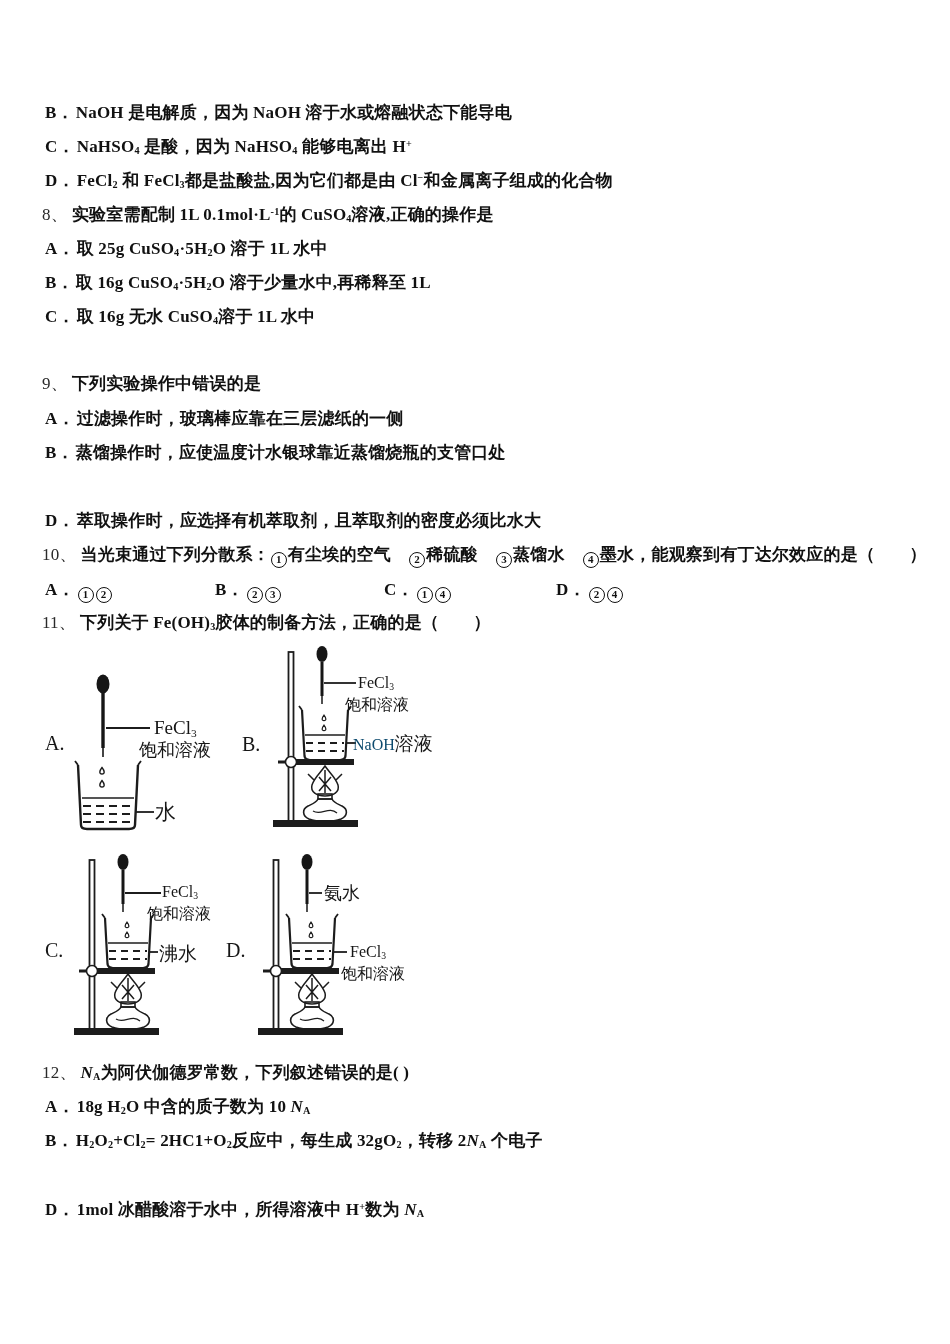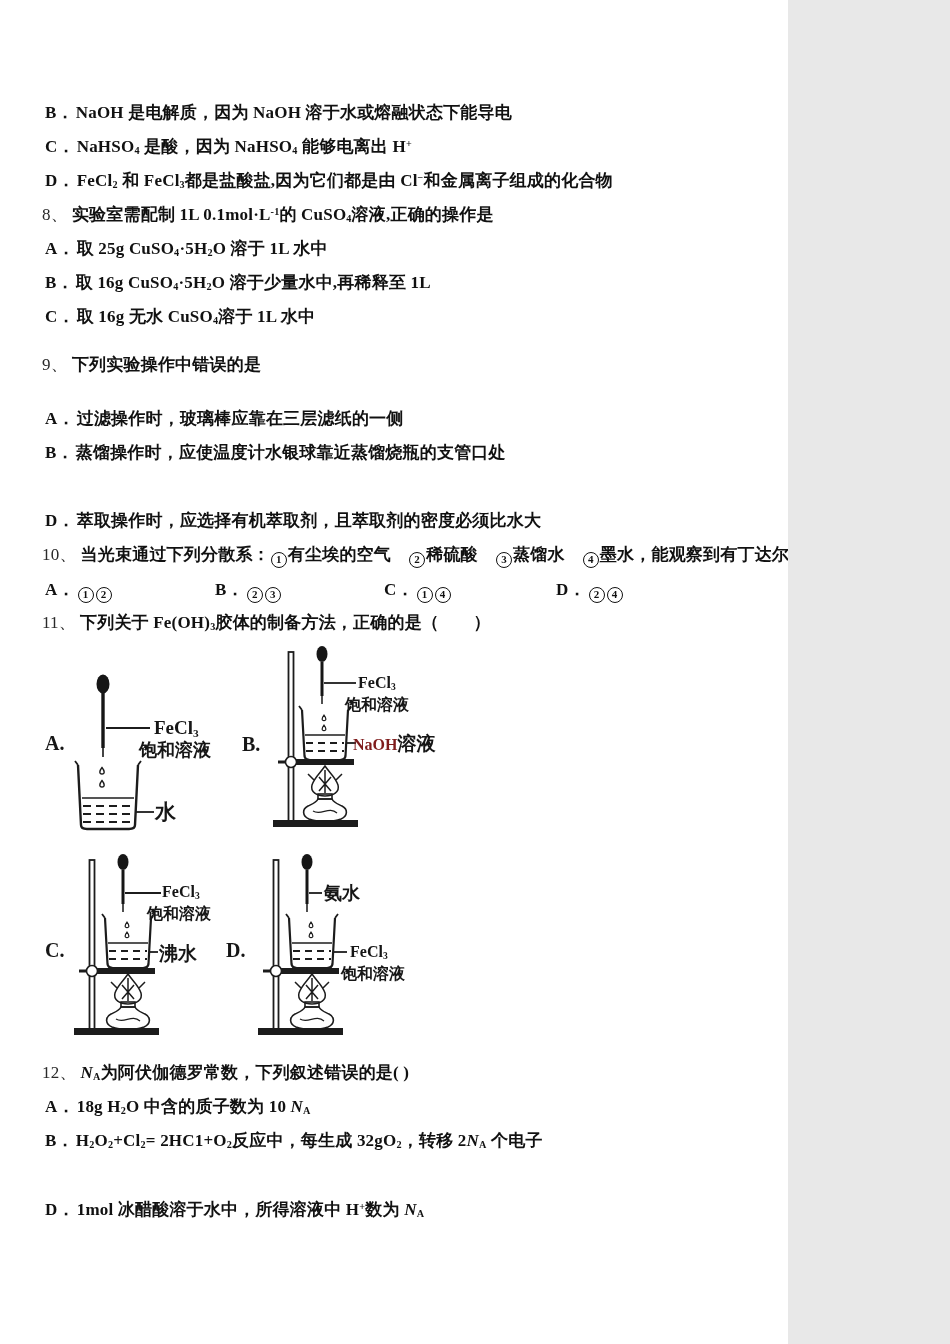--- a/index.html
+++ b/index.html
@@ -1,47 +1,47 @@
 <!DOCTYPE html>
 <html><head>
 <meta charset="utf-8">
 <style>
   html,body{margin:0;padding:0;background:#e8e8e8;}
-  .page{position:relative;width:788px;height:1344px;background:#ffffff;overflow:hidden;
+  .page{position:relative;width:950px;height:1344px;background:#ffffff;overflow:hidden;
         font-family:"Liberation Serif","DejaVu Serif",serif;color:#111;}
   .line{position:absolute;left:45px;font-size:17px;font-weight:bold;white-space:nowrap;
         letter-spacing:0.2px;line-height:24px;}
   .qnum{font-weight:normal;color:#2a2a2a;margin-right:4px;}
   .lbl{margin-right:2px;}
   sub{font-size:60%;line-height:0;vertical-align:-0.22em;}
   sup{font-size:60%;line-height:0;vertical-align:0.5em;}
   i{font-style:italic;}
   .circ{display:inline-block;box-sizing:border-box;width:16px;height:16px;border:1.4px solid #111;
         border-radius:50%;font-size:11px;line-height:12.5px;text-align:center;font-weight:bold;
         vertical-align:-2.5px;margin:0 1px;}
   .q10o{position:absolute;top:0;}
-  .dlabel{position:absolute;font-weight:bold;white-space:nowrap;color:#161616;line-height:1.15;}
-  .naoh{color:#7f1d1d;margin-top:24px;}
+  .dlabel{position:absolute;font-weight:normal;white-space:nowrap;color:#161616;line-height:1.15;}
+  .naoh{color:#0c4a6e;margin-top:24px;}
   .diagrams{position:absolute;left:40px;top:640px;width:430px;height:410px;}
 </style>
 </head>
 <body>
 
 <div class="page">
 
   <div class="line" style="top:101px"><span class="lbl">B．</span><span>NaOH 是电解质，因为 NaOH 溶于水或熔融状态下能导电</span></div>
   <div class="line" style="top:135px"><span class="lbl">C．</span><span>NaHSO<sub>4</sub> 是酸，因为 NaHSO<sub>4</sub> 能够电离出 H<sup>+</sup></span></div>
   <div class="line" style="top:169px"><span class="lbl">D．</span><span>FeCl<sub>2</sub> 和 FeCl<sub>3</sub>都是盐酸盐,因为它们都是由 Cl<sup>−</sup>和金属离子组成的化合物</span></div>
 
   <div class="line" style="top:203px;left:42px"><span class="qnum">8、</span><span>实验室需配制 1L 0.1mol·L<sup>-1</sup>的 CuSO<sub>4</sub>溶液,正确的操作是</span></div>
   <div class="line" style="top:237px"><span class="lbl">A．</span><span>取 25g CuSO<sub>4</sub>·5H<sub>2</sub>O 溶于 1L 水中</span></div>
   <div class="line" style="top:271px"><span class="lbl">B．</span><span>取 16g CuSO<sub>4</sub>·5H<sub>2</sub>O 溶于少量水中,再稀释至 1L</span></div>
   <div class="line" style="top:305px"><span class="lbl">C．</span><span>取 16g 无水 CuSO<sub>4</sub>溶于 1L 水中</span></div>
 
-  <div class="line" style="top:353px;left:42px"><span class="qnum">9、</span><span>下列实验操作中错误的是</span></div>
+  <div class="line" style="top:372px;left:42px"><span class="qnum">9、</span><span>下列实验操作中错误的是</span></div>
   <div class="line" style="top:407px"><span class="lbl">A．</span><span>过滤操作时，玻璃棒应靠在三层滤纸的一侧</span></div>
   <div class="line" style="top:441px"><span class="lbl">B．</span><span>蒸馏操作时，应使温度计水银球靠近蒸馏烧瓶的支管口处</span></div>
   <div class="line" style="top:509px"><span class="lbl">D．</span><span>萃取操作时，应选择有机萃取剂，且萃取剂的密度必须比水大</span></div>
 
   <div class="line" style="top:543px;left:42px"><span class="qnum">10、</span><span>当光束通过下列分散系：<span class="circ">1</span>有尘埃的空气　<span class="circ">2</span>稀硫酸　<span class="circ">3</span>蒸馏水　<span class="circ">4</span>墨水，能观察到有丁达尔效应的是（　　）</span></div>
   <div class="line" style="top:578px">
     <span class="q10o" style="left:0px"><span class="lbl">A．</span><span><span class="circ">1</span><span class="circ">2</span></span></span>
     <span class="q10o" style="left:170px"><span class="lbl">B．</span><span><span class="circ">2</span><span class="circ">3</span></span></span>
     <span class="q10o" style="left:339px"><span class="lbl">C．</span><span><span class="circ">1</span><span class="circ">4</span></span></span>
     <span class="q10o" style="left:511px"><span class="lbl">D．</span><span><span class="circ">2</span><span class="circ">4</span></span></span>

